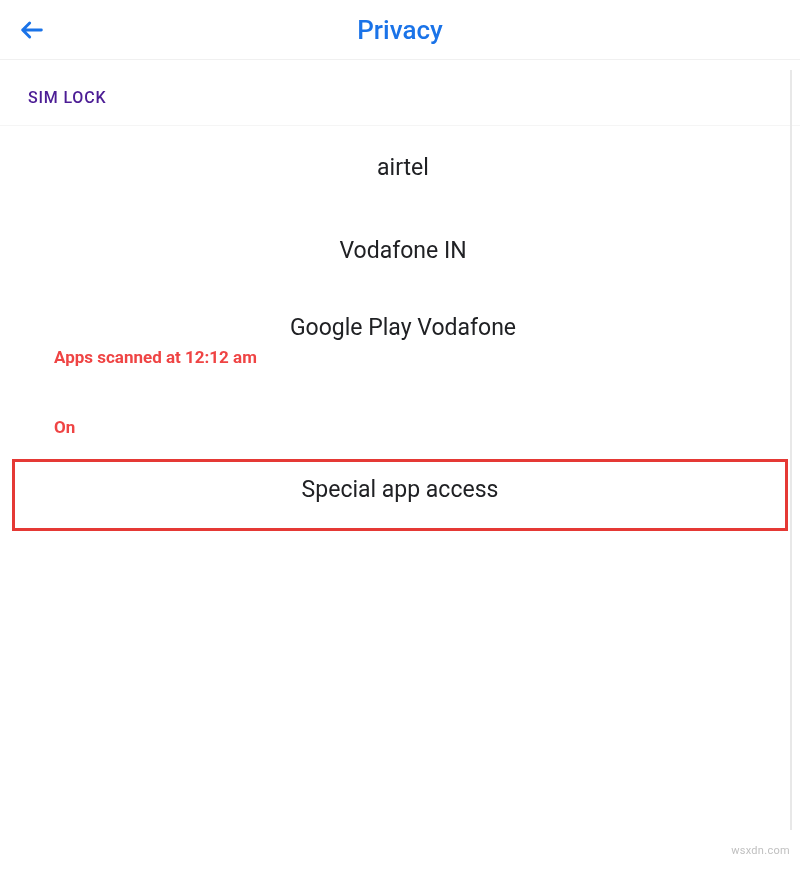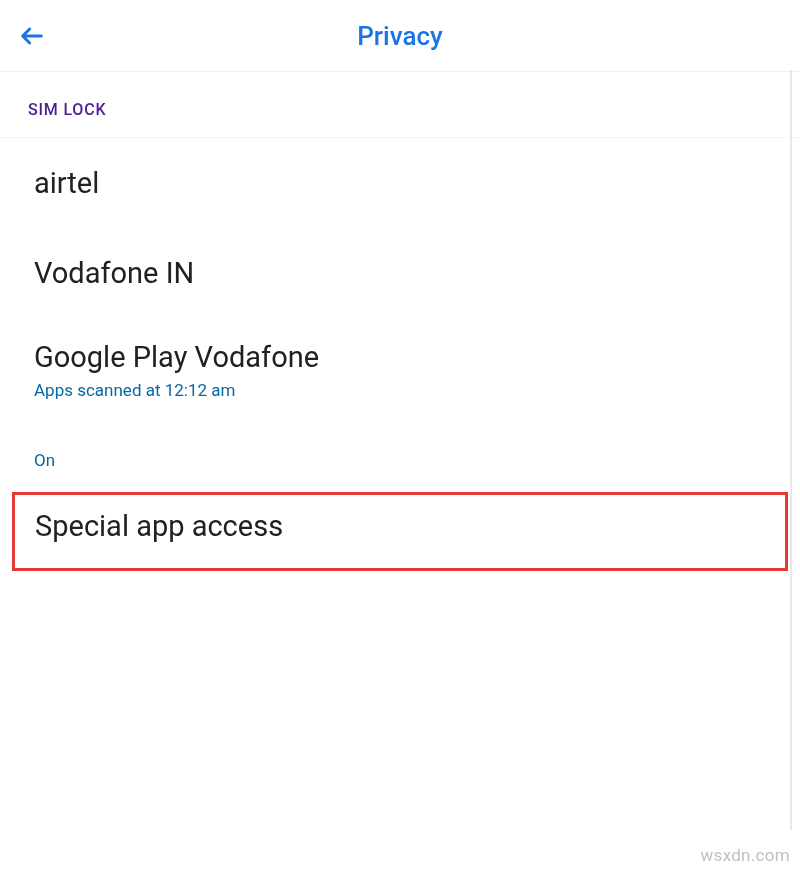--- a/index.html
+++ b/index.html
@@ -11,21 +11,21 @@
       font-family: Roboto, -apple-system, BlinkMacSystemFont, 'Segoe UI', Arial, sans-serif;
       background: #ffffff;
       width: 800px;
       height: 870px;
       position: relative;
       overflow: hidden;
     }
     .header {
       display: flex;
       align-items: center;
-      height: 72px;
+      height: 60px;
       position: relative;
       border-bottom: 1px solid #f0f0f0;
     }
     .back-button {
       position: absolute;
       left: 12px;
       top: 50%;
       transform: translateY(-50%);
       width: 40px;
       height: 40px;
@@ -57,43 +57,45 @@
       border-bottom: 1px solid #f5f5f5;
     }
     .list-item {
       padding: 28px 28px 28px 34px;
       cursor: pointer;
     }
     .list-item.tight {
       padding: 22px 28px 22px 34px;
     }
     .item-title {
-      font-size: 29px;
+      font-size: 23px;
       color: #202124;
       font-weight: 400;
+      text-align: center;
     }
     .item-subtitle {
       font-size: 17px;
-      color: #0369a1;
+      color: #ef4444;
       margin-top: 6px;
-      font-weight: 400;
+      font-weight: 700;
+      margin-left: 20px;
     }
     .highlighted {
       border: 3px solid #e53935;
       margin: 0 12px 0 12px;
       padding: 14px 20px 25px 20px;
     }
     .divider-light {
       border-top: 1px solid #f8f8f8;
     }
     .watermark {
       position: absolute;
-      bottom: 5px;
+      bottom: 13px;
       right: 10px;
-      font-size: 17px;
+      font-size: 11px;
       color: #c0c0c0;
       letter-spacing: 0.3px;
     }
     .right-border {
       position: absolute;
       top: 70px;
       right: 8px;
       bottom: 40px;
       width: 2px;
       background: #e8e8e8;

